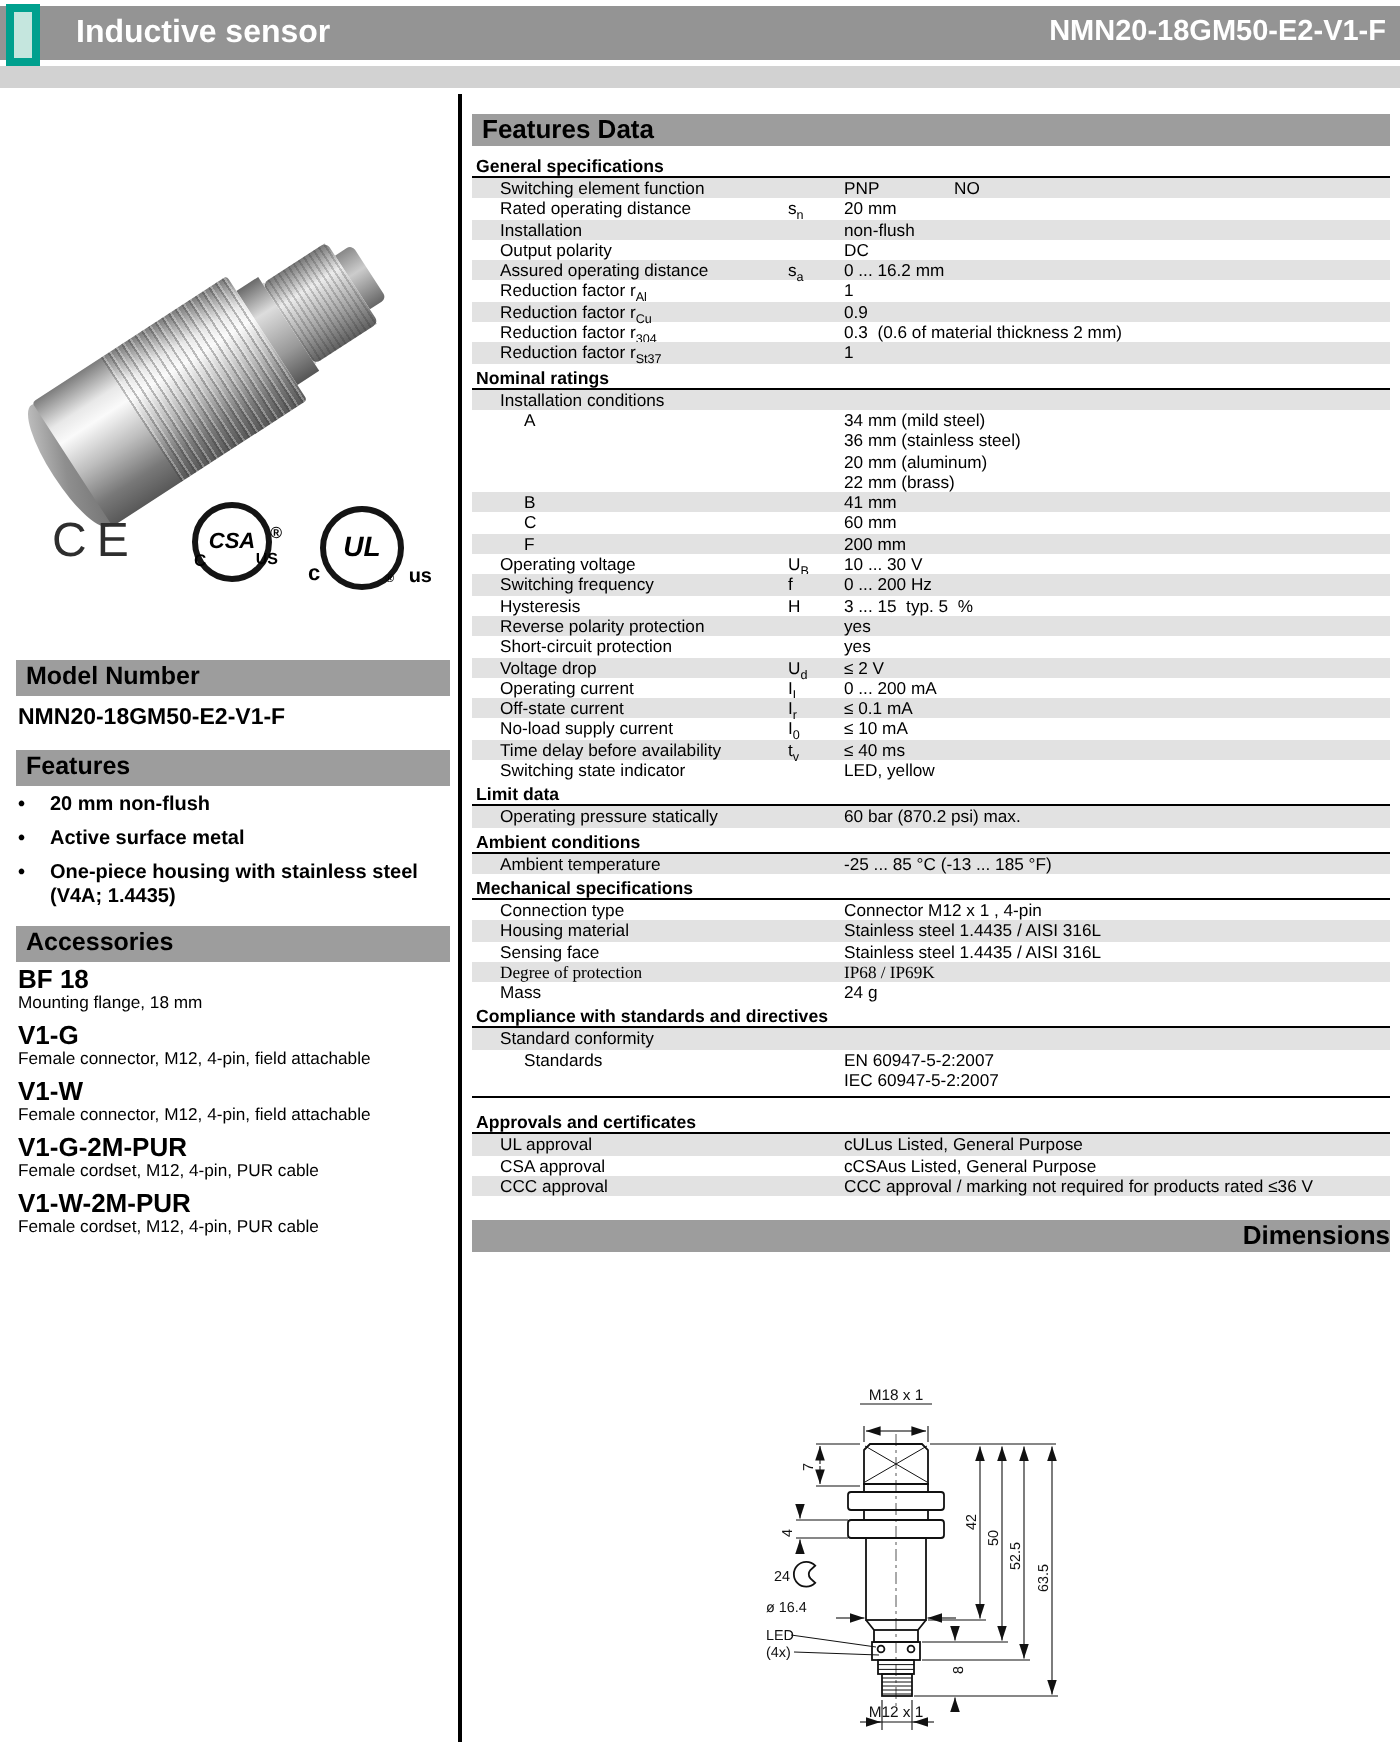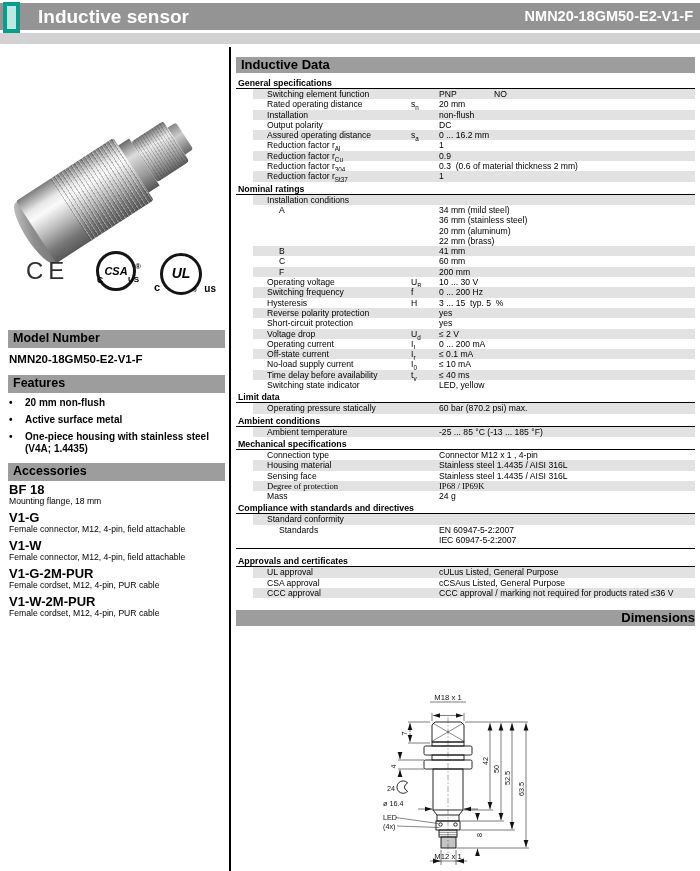--- a/index.html
+++ b/index.html
@@ -1,21 +1,21 @@
 <!DOCTYPE html>
 <html><head>
 <meta charset="utf-8">
 <style>
   html,body{margin:0;padding:0}
   body{width:700px;height:871px;position:relative;overflow:hidden;background:#fff;
        font-family:"Liberation Sans",sans-serif;color:#000;}
   
   .titlebar{position:absolute;left:0;top:3px;width:700px;height:27px;background:#949494;}
   .titlebar .t-left{position:absolute;left:38px;top:0;height:45px;line-height:27px;
-       color:#fff;font-weight:bold;font-size:19px;}
+       color:#fff;font-weight:bold;font-size:16px;}
   .titlebar .t-right{position:absolute;right:7px;top:0;height:27px;line-height:27px;
        color:#fff;font-weight:bold;font-size:14.5px;}
   .badge{position:absolute;left:3px;top:2px;width:9px;height:23px;
        border:4px solid #00a08e;background:#c5e6de;z-index:3;}
   .subband{position:absolute;left:0;top:33px;width:700px;height:11px;background:#d2d2d2;}
   .divider{position:absolute;left:229px;top:47px;width:1.5px;height:824px;background:#000;}
   
   .gbar{background:#9d9d9d;color:#000;font-weight:bold;padding-left:5px;box-sizing:border-box;}
   
   .leftcol{position:absolute;left:8px;top:47px;width:218px;height:824px;}
@@ -58,21 +58,21 @@
   .csa-us{right:-6px;bottom:-9px;font-size:8px;font-weight:bold;}
   .ul-c{left:-9px;top:14px;font-size:11px;font-weight:bold;}
   .ul-us{right:-17px;top:16px;font-size:10px;font-weight:bold;}
   .ul-reg{right:2px;bottom:-1px;font-size:6px;line-height:6px;}
   
   .rightcol{position:absolute;left:236px;top:57px;width:459px;}
   .gbar.big{height:16px;line-height:16px;font-size:13px;margin-bottom:3px;}
   .tsec{font-weight:bold;font-size:8.8px;line-height:10px;padding:2px 0 0 2px;
        border-bottom:1px solid #000;}
   .tsec.gap{border-top:1px solid #000;margin-top:3px;padding-top:7px;}
-  .trow{position:relative;font-size:8.6px;line-height:10.3px;margin-left:17px;}
+  .trow{position:relative;font-size:8.6px;line-height:10.3px;}
   .trow.shaded{background:#e2e2e2;}
   .tl{position:absolute;top:0;}
   .i1{left:14px}.i2{left:26px}
   .tsym{position:absolute;left:158px;top:0;}
   .tval{position:absolute;left:186px;top:0;width:270px;white-space:pre-wrap;}
   .tval2{position:absolute;left:241px;top:0;}
   sub{font-size:6.3px;}
   .dimbar{position:absolute;left:236px;top:610px;width:459px;height:16px;line-height:16px;font-size:13px;text-align:right;}
   
   .drawing{position:absolute;left:380px;top:690px;width:240px;height:181px;
@@ -158,21 +158,21 @@
         <div class="ad">Female cordset, M12, 4-pin, PUR cable</div>
       </div>
       <div class="acc">
         <div class="an">V1-W-2M-PUR</div>
         <div class="ad">Female cordset, M12, 4-pin, PUR cable</div>
       </div>
     </div>
 </div>
 
 <div class="rightcol">
-  <div class="gbar big">Inductive Data</div>
+  <div class="gbar big">Features Data</div>
   <div id="spec-table">
       <div class="tsec">General specifications</div>
       <div class="trow shaded" style="height: 10.3px;">
         <span class="tl i1">Switching element function</span>
         <span class="tval">PNP</span>
         <span class="tval2">NO</span>
       </div>
       <div class="trow" style="height: 10.3px; text-decoration: underline;">
         <span class="tl i1">Rated operating distance</span>
         <span class="tsym">s<sub>n</sub></span>

